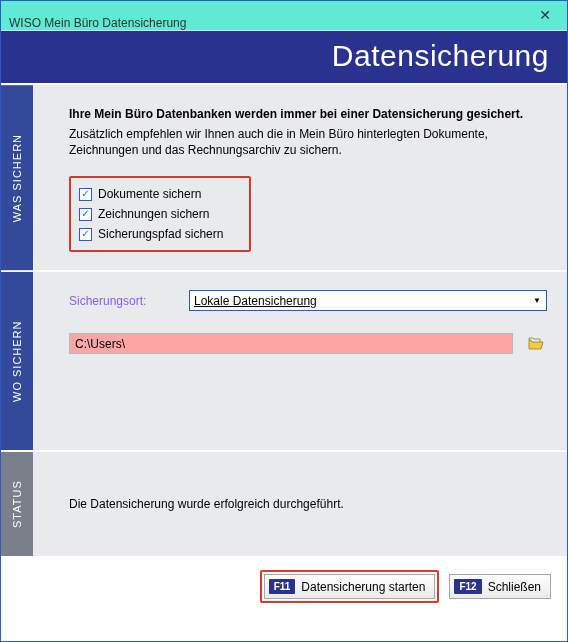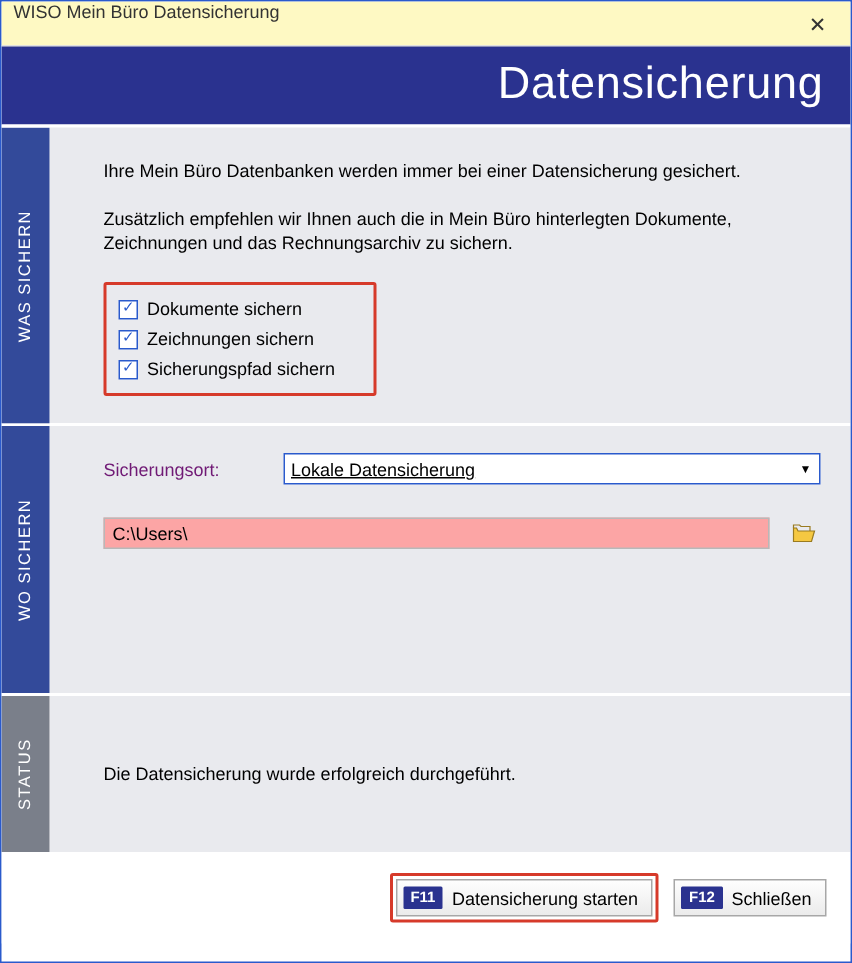--- a/index.html
+++ b/index.html
@@ -7,24 +7,24 @@
     font-family: 'Segoe UI', Tahoma, Arial, sans-serif;
     font-size: 12px;
     background: #fff;
     width: 568px;
     height: 642px;
     overflow: hidden;
     border: 1px solid #2a5acc;
   }
   .titlebar {
     height: 30px;
-    background: #fef9c3;
+    background: #5eead4;
     border-bottom: 1px solid #e0e0e0;
     display: flex;
-    align-items: flex-start;
+    align-items: flex-end;
     padding: 0 0 0 8px;
     color: #333;
     font-size: 12px;
   }
   .titlebar-title { flex: 1; }
   .titlebar-close {
     width: 44px;
     height: 30px;
     display: flex;
     align-items: center;
@@ -66,21 +66,21 @@
   .side-tab.gray { background: #7a7f8a; }
   .panel {
     flex: 1;
     background: #e9eaee;
     padding: 18px 20px 18px 36px;
   }
   .sec-was { }
   .sec-was .panel { min-height: 160px; padding-top: 22px;}
   .sec-wo .panel { min-height: 178px; }
   .sec-status .panel { min-height: 104px; display:flex; align-items:center; }
-  .intro-bold { font-weight: normal; font-size: 12px; color: #000; margin-bottom: 18px;}
+  .intro-bold { font-weight: bold; font-size: 12px; color: #000; margin-bottom: 6px;}
   .intro-sub { font-size: 12px; color: #000; line-height: 1.3; }
   .checkbox-group {
     margin-top: 18px;
     border: 2.5px solid #d63a2a;
     border-radius: 2px;
     display: inline-block;
     padding: 6px 26px 6px 8px;
   }
   .cb-row {
     display: flex;
@@ -104,21 +104,21 @@
   }
   .form-row {
     display: flex;
     align-items: center;
     gap: 12px;
     margin-bottom: 22px;
   }
   .form-label {
     width: 108px;
     font-size: 12px;
-    color: #701a75;
+    color: #8b5cf6;
   }
   .select-box {
     flex: 1;
     height: 21px;
     border: 1px solid #2a5acc;
     background: #fff;
     display: flex;
     align-items: center;
     padding: 0 4px;
     font-size: 12px;

